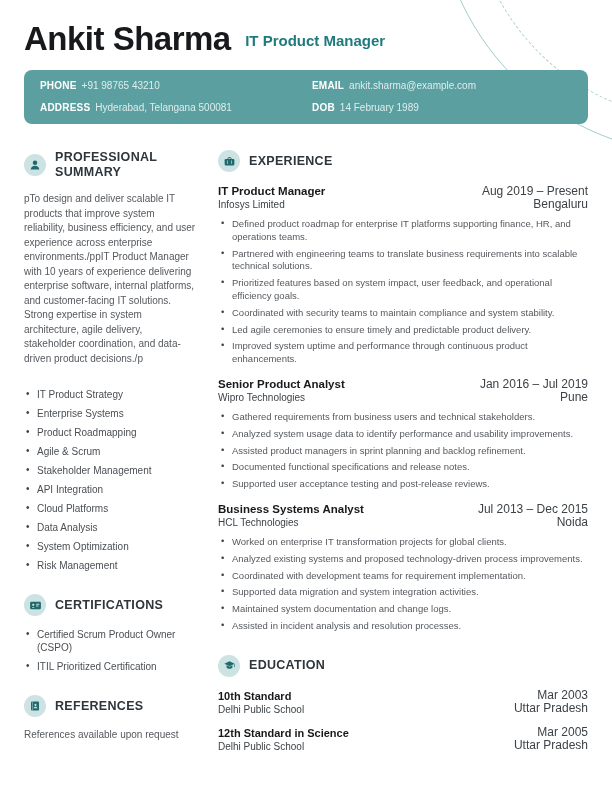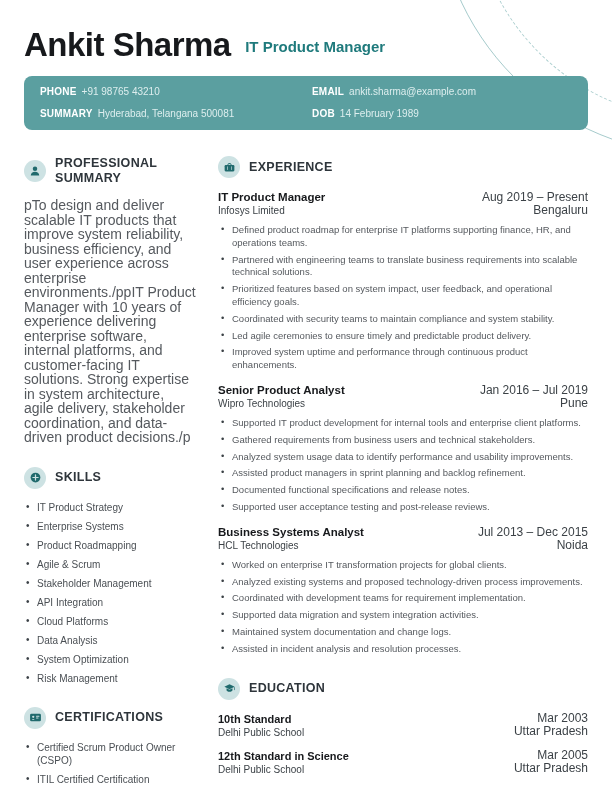--- a/index.html
+++ b/index.html
@@ -10,21 +10,21 @@
     font-family:"Liberation Sans", sans-serif; color:#55595e;
   }
   
   .decor { position:absolute; inset:0; z-index:0; pointer-events:none; }
   .arc { position:absolute; border-radius:50%; }
   .arc-solid { width:530px; height:530px; left:436px; top:-375px; border:1.5px solid rgba(91,159,160,.55); }
   .arc-dashed { width:460px; height:460px; left:471px; top:-340px; border:1px dashed rgba(91,159,160,.5); }
   .content { position:relative; z-index:1; }
 
   
-  .hdr { padding:26px 24px 0 24px; }
+  .hdr { padding:20px 24px 0 24px; }
   .name { display:inline; font-size:33px; font-weight:700; color:#17191c; letter-spacing:-.5px; }
   .role-title { display:inline; font-size:15px; font-weight:700; color:#1f7a7c; margin-left:10px; vertical-align:4px; }
 
   
   .banner {
     margin:12px 24px 0 24px; background:#5b9fa0; border-radius:8px;
     padding:9px 16px 10px 16px;
     display:grid; grid-template-columns:1fr 1fr; row-gap:9px; column-gap:12px;
   }
   .cell { font-size:10px; color:#ddeeee; line-height:13px; white-space:nowrap; overflow:hidden; }
@@ -36,21 +36,21 @@
   main.right { flex:1; min-width:0; }
   section { margin-bottom:22px; }
 
   .sec-head { display:flex; align-items:center; gap:9px; margin-bottom:12px; }
   .icon-circle {
     width:22px; height:22px; border-radius:50%; background:#cde2e3;
     display:flex; align-items:center; justify-content:center; flex:0 0 22px;
   }
   .sec-title { font-size:12.5px; font-weight:700; color:#2e353b; letter-spacing:.3px; line-height:15px; }
 
-  .summary-text { font-size:14px; line-height:14.5px; color:#55595e; }
+  .summary-text { font-size:10px; line-height:14.5px; color:#55595e; }
 
   ul.plain { list-style:none; }
   ul.plain li { position:relative; padding-left:13px; font-size:10px; color:#4a4f54; line-height:13px; margin-bottom:6px; }
   ul.plain li::before { content:"•"; position:absolute; left:2px; top:-1px; color:#3c4247; }
 
   .ref-text { font-size:10px; color:#55595e; }
 
   
   .job { margin-bottom:11px; }
   .row2 { display:flex; justify-content:space-between; align-items:baseline; gap:10px; }
@@ -86,21 +86,21 @@
     </header>
 
     <div class="banner">
       <div class="cell">
         <span class="lbl">PHONE</span><span>+91 98765 43210</span>
       </div>
       <div class="cell">
         <span class="lbl">EMAIL</span><span>ankit.sharma@example.com</span>
       </div>
       <div class="cell">
-        <span class="lbl">SUMMARY</span><span>Hyderabad, Telangana 500081</span>
+        <span class="lbl">ADDRESS</span><span>Hyderabad, Telangana 500081</span>
       </div>
       <div class="cell">
         <span class="lbl">DOB</span><span>14 February 1989</span>
       </div>
     </div>
 
     <div class="cols">
 
       <aside class="left">
 
@@ -111,29 +111,20 @@
                   <circle cx="12" cy="7.5" r="4.5" fill="#206a6d"></circle>
                   <path d="M3.5 21c0-4.7 3.8-7.5 8.5-7.5s8.5 2.8 8.5 7.5z" fill="#206a6d"></path>
                 </svg>
             </span>
             <span class="sec-title">PROFESSIONAL SUMMARY</span>
           </div>
           <p class="summary-text">pTo design and deliver scalable IT products that improve system reliability, business efficiency, and user experience across enterprise environments./ppIT Product Manager with 10 years of experience delivering enterprise software, internal platforms, and customer-facing IT solutions. Strong expertise in system architecture, agile delivery, stakeholder coordination, and data-driven product decisions./p</p>
         </section>
 
         <section>
-          <div class="sec-head">
-            <span class="icon-circle">
-              <svg width="13" height="13" viewBox="0 0 24 24">
-                  <circle cx="12" cy="12" r="9" fill="#206a6d"></circle>
-                  <path d="M12 7.2v9.6M7.2 12h9.6" stroke="#cde2e3" stroke-width="2.3" stroke-linecap="round"></path>
-                </svg>
-            </span>
-            <span class="sec-title">SKILLS</span>
-          </div>
           <ul class="plain">
 
               <li>IT Product Strategy</li>
 
               <li>Enterprise Systems</li>
 
               <li>Product Roadmapping</li>
 
               <li>Agile &amp; Scrum</li>
 
@@ -162,21 +153,21 @@
                   <rect x="12.8" y="12.2" width="5" height="1.7" rx=".85" fill="#cde2e3"></rect>
                   <rect x="5.6" y="14.6" width="4.4" height="1.5" rx=".75" fill="#cde2e3"></rect>
                 </svg>
             </span>
             <span class="sec-title">CERTIFICATIONS</span>
           </div>
           <ul class="plain">
 
               <li>Certified Scrum Product Owner (CSPO)</li>
 
-              <li>ITIL Certified Certification</li>
+              <li>ITIL Prioritized Certification</li>
 
           </ul>
         </section>
 
         <section>
           <div class="sec-head">
             <span class="icon-circle">
               <svg width="12" height="12" viewBox="0 0 24 24">
                   <rect x="4" y="3" width="16" height="18" rx="2" fill="#206a6d"></rect>
                   <rect x="6.6" y="3" width="1.3" height="18" fill="#cde2e3" opacity=".65"></rect>
@@ -228,21 +219,20 @@
             <article class="job">
               <div class="row2">
                 <span class="job-role">Senior Product Analyst</span>
                 <span class="meta">Jan 2016 – Jul 2019</span>
               </div>
               <div class="row2">
                 <span class="job-company">Wipro Technologies</span>
                 <span class="meta">Pune</span>
               </div>
               <ul class="bullets">
-                <li>Supported IT product development for internal tools and enterprise client platforms.</li>
                 <li>Gathered requirements from business users and technical stakeholders.</li>
                 <li>Analyzed system usage data to identify performance and usability improvements.</li>
                 <li>Assisted product managers in sprint planning and backlog refinement.</li>
                 <li>Documented functional specifications and release notes.</li>
                 <li>Supported user acceptance testing and post-release reviews.</li>
               </ul>
             </article>
 
             <article class="job">
               <div class="row2">

